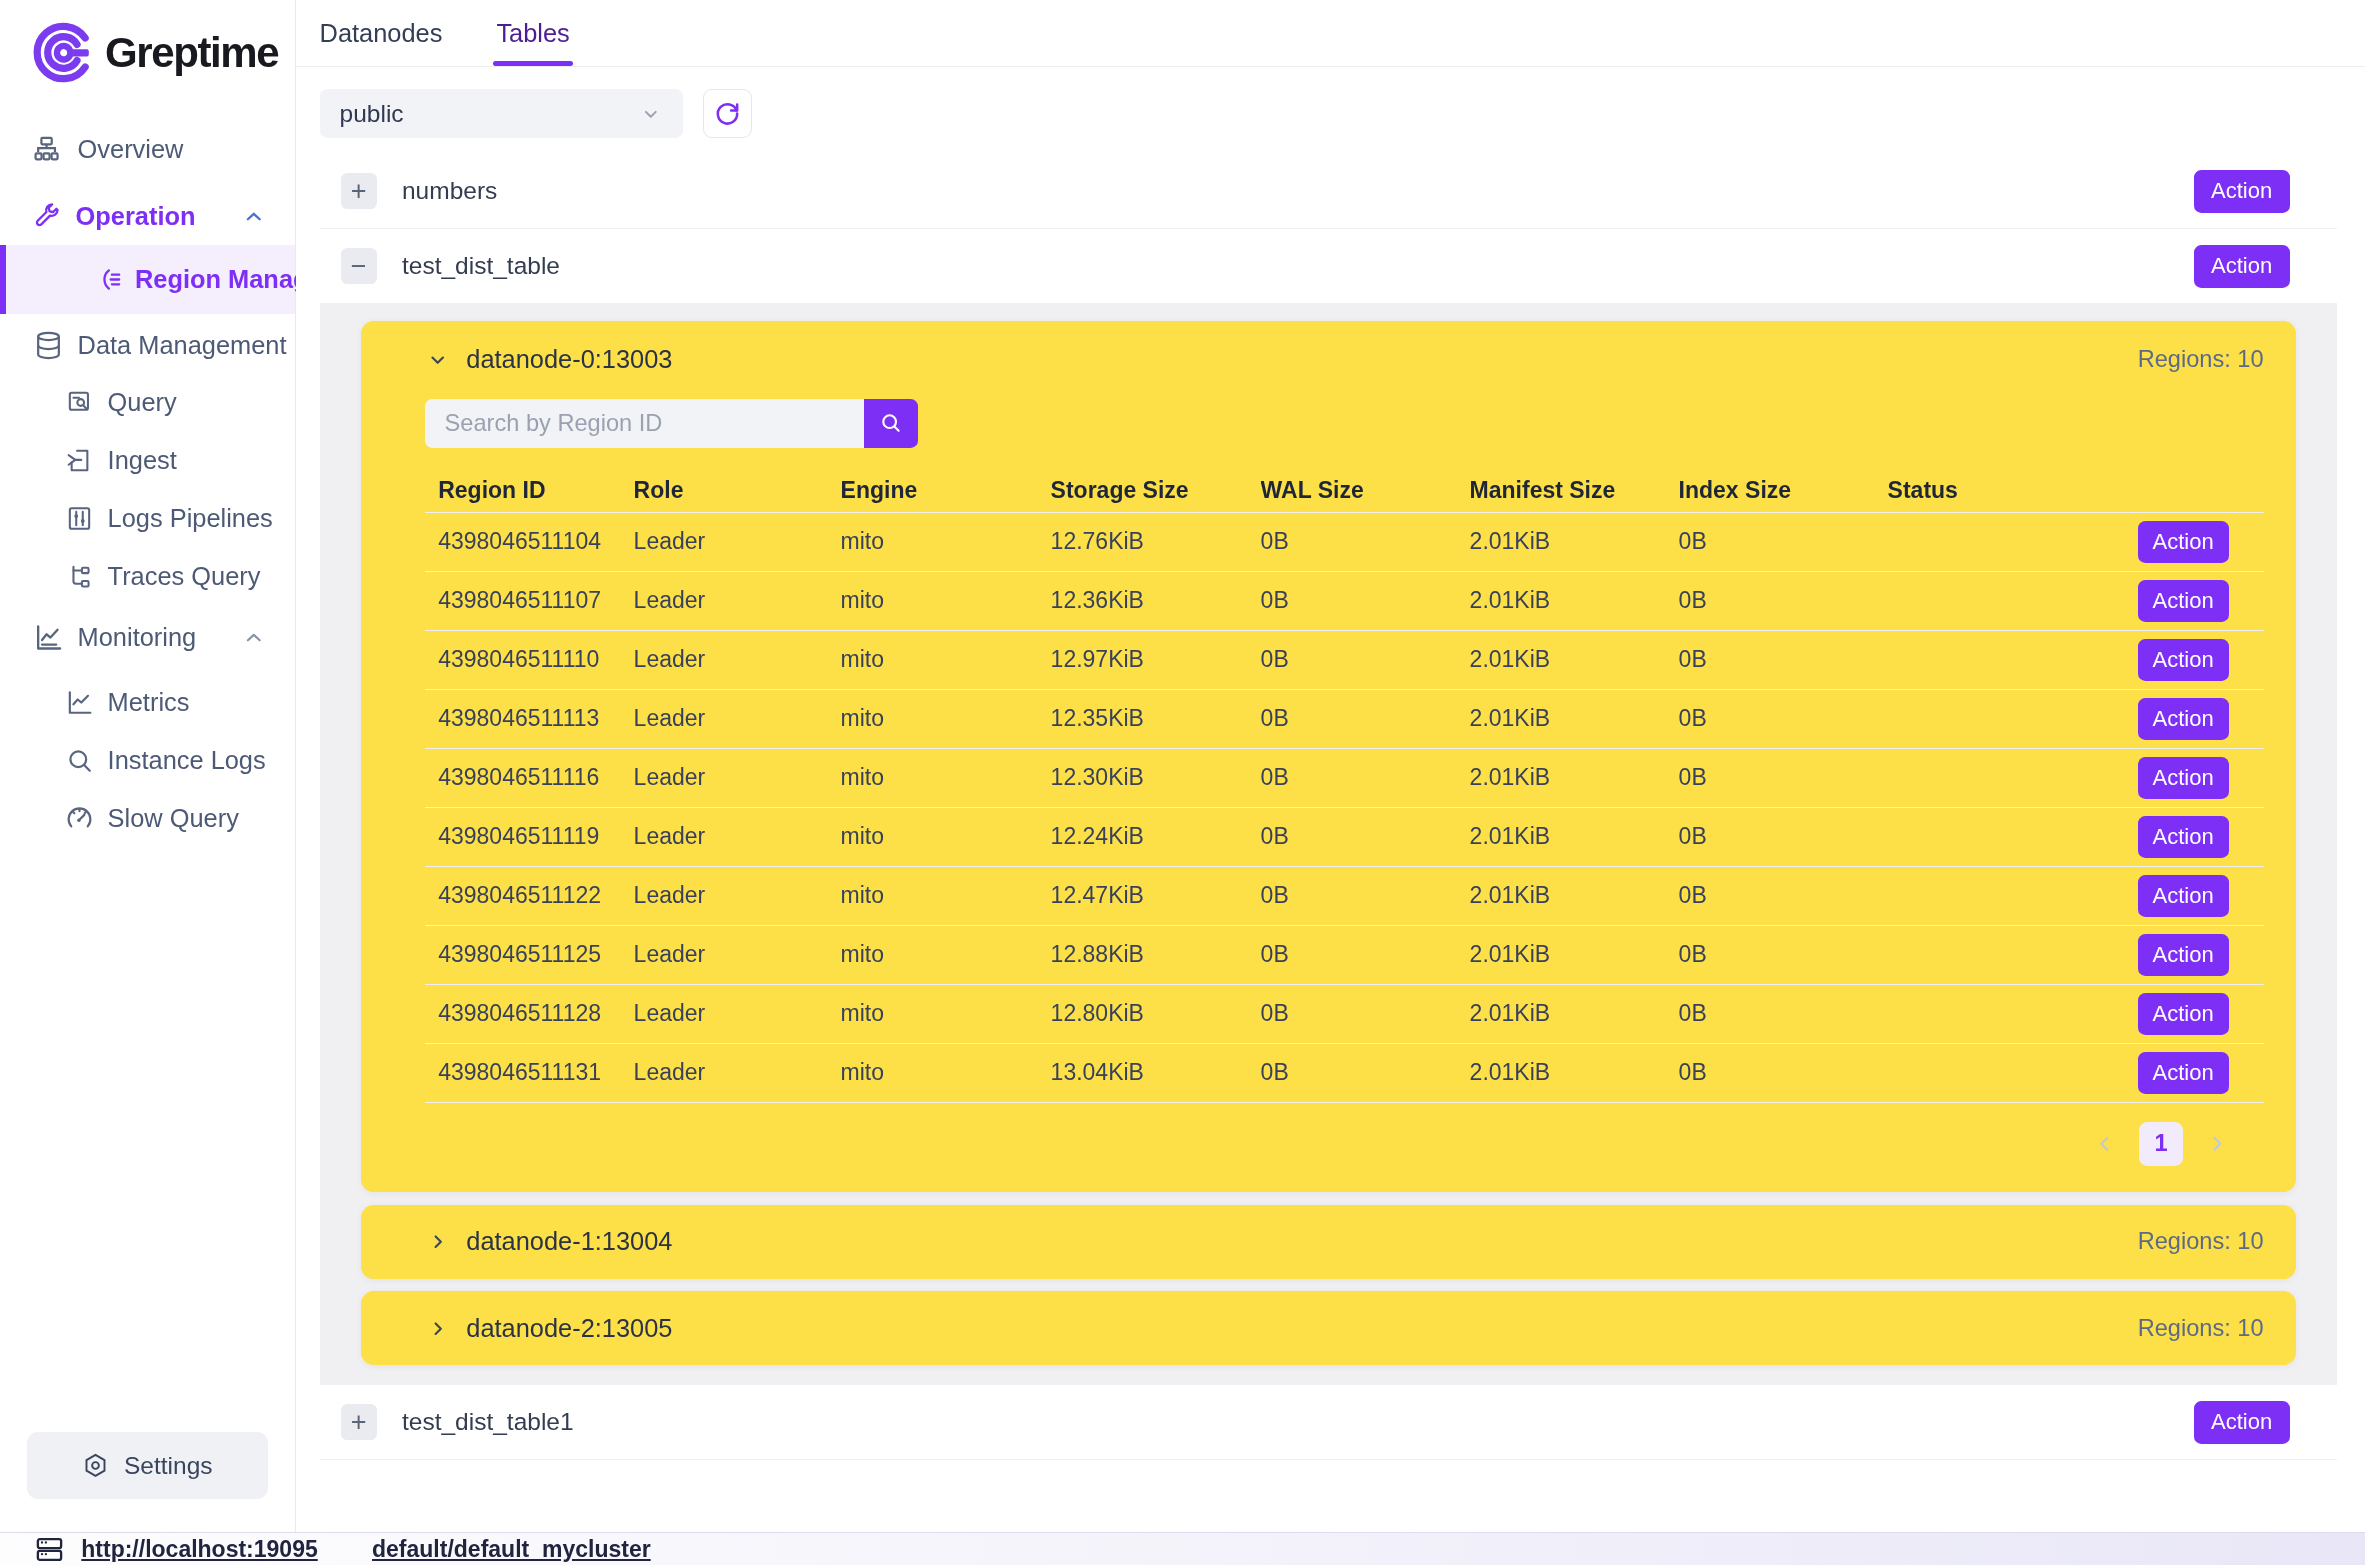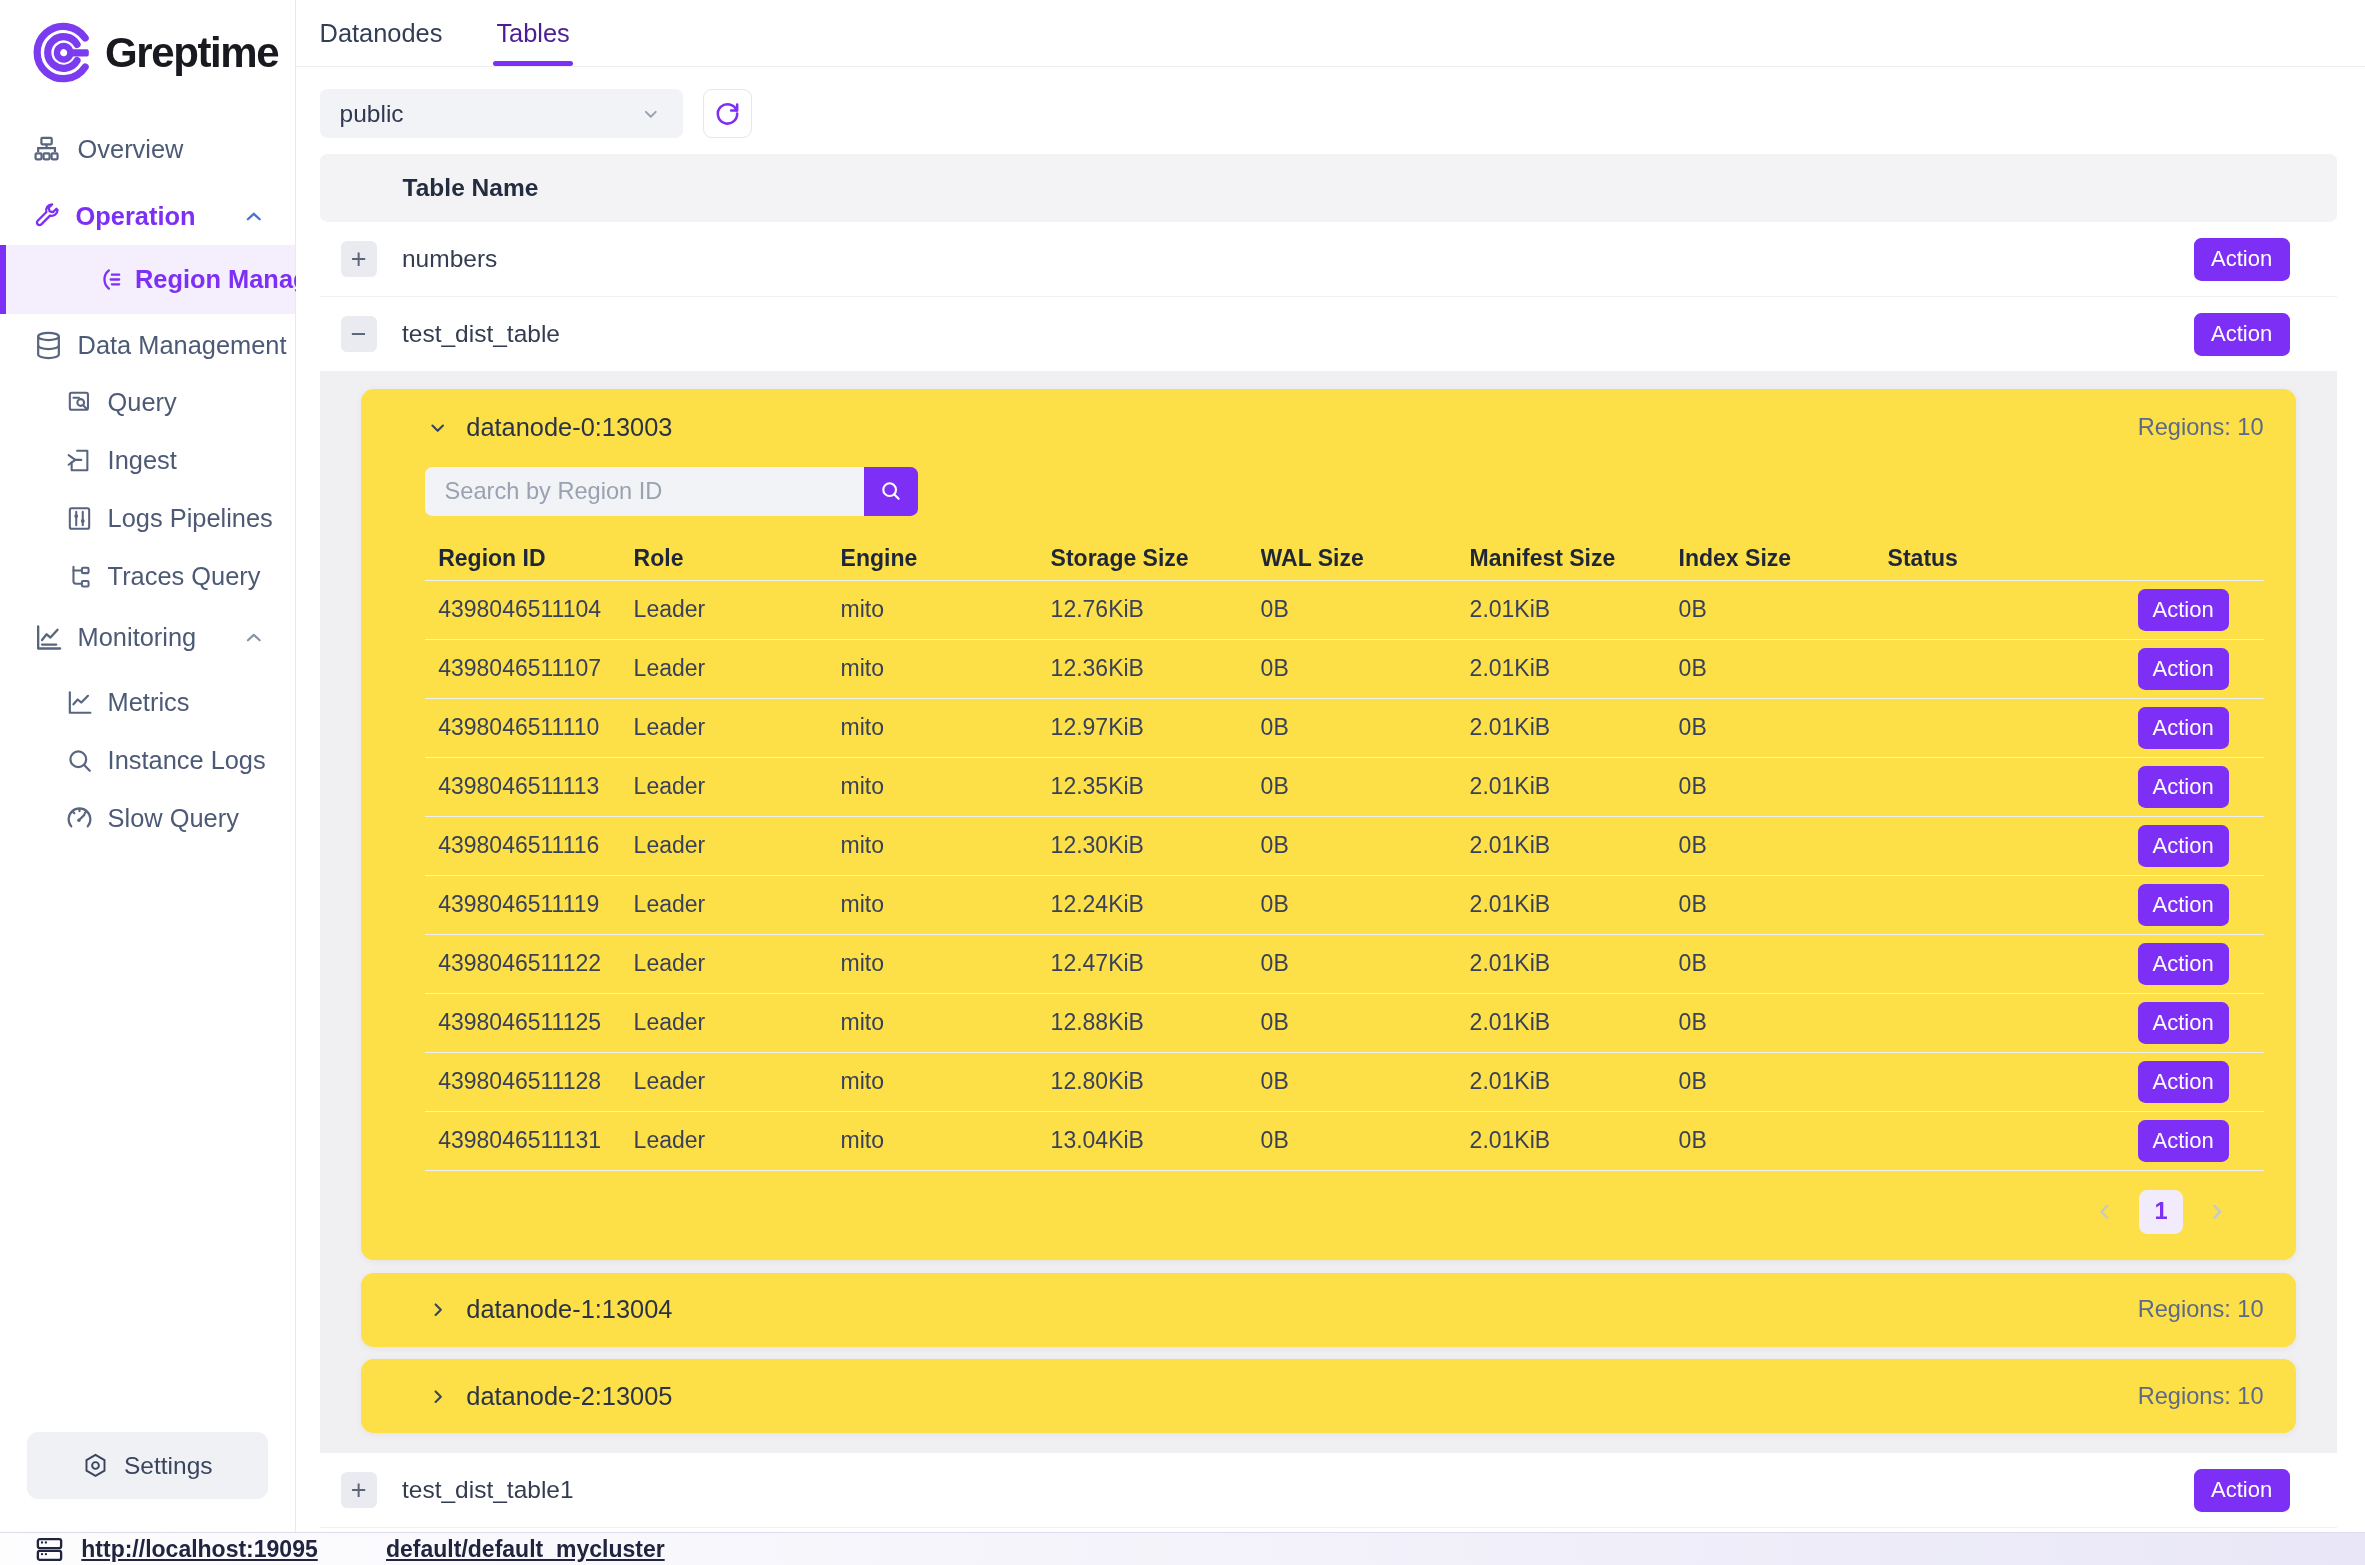--- a/index.html
+++ b/index.html
@@ -73,21 +73,21 @@
   .rg-cell-action { display:flex; justify-content:flex-end; padding-right:35px; }
   .pagination { border-top:1.8px solid #eef0f3; height:83px; display:flex; align-items:center; justify-content:flex-end; gap:22px; padding-right:35px; }
   .page-box { width:44px; height:44px; border:none; border-radius:8.2px; background:#f1ebfc; color:#7d2ff5; font-weight:700; font-size:23.6px; display:flex; align-items:center; justify-content:center; cursor:pointer; font-family:inherit; }
   .page-chev { display:flex; cursor:pointer; background:none; border:none; }
   .card-pad-bottom { height:7.3px; }
 
   
   .status-bar { height:34px; flex:none; border-top:0.9px solid #dddced;
     background:linear-gradient(90deg,#fdfdfe 0%,#f5f4fb 45%,#e9e7f7 100%);
     display:flex; align-items:center; padding-left:34px; font-size:23px; font-weight:700; color:#20243f; gap:16.3px;text-decoration:underline; }
-  .cluster { margin-left:52px; font-weight:700; }
+  .cluster { margin-left:38px; font-weight:700; }
   svg { display:block; }
 </style>
 </head>
 <body>
 
 <div class="app">
   <div class="main">
 
     <aside class="sidebar">
       <div class="logo">
@@ -286,23 +286,20 @@
           <span>
             <svg width="29" height="29" viewBox="0 0 24 24" fill="none" stroke="#7d2ff5" stroke-width="2.1" stroke-linecap="round">
               <path d="M19.5 9.5A8 8 0 1 0 20 12"></path>
               <path d="M20 4.5v5h-5" stroke-linejoin="round"></path>
             </svg>
           </span>
         </button>
       </div>
 
       <div class="table-wrap">
-        <div class="t-header">
-          <span>Table Name</span>
-        </div>
 
         <div class="t-row">
           <button class="expander">+</button>
           <span class="t-name">numbers</span>
           <button class="action-btn">Action</button>
         </div>
 
         <div class="t-row">
           <button class="expander">−</button>
           <span class="t-name">test_dist_table</span>

